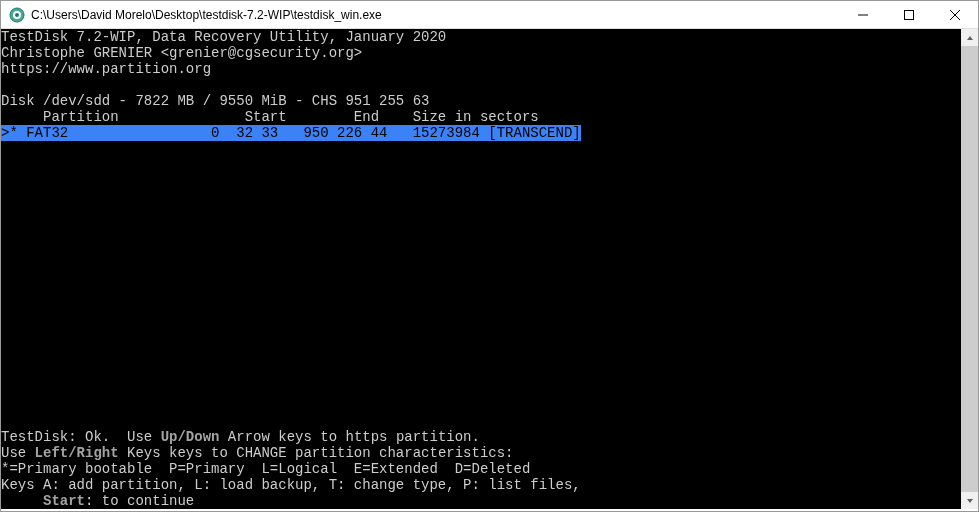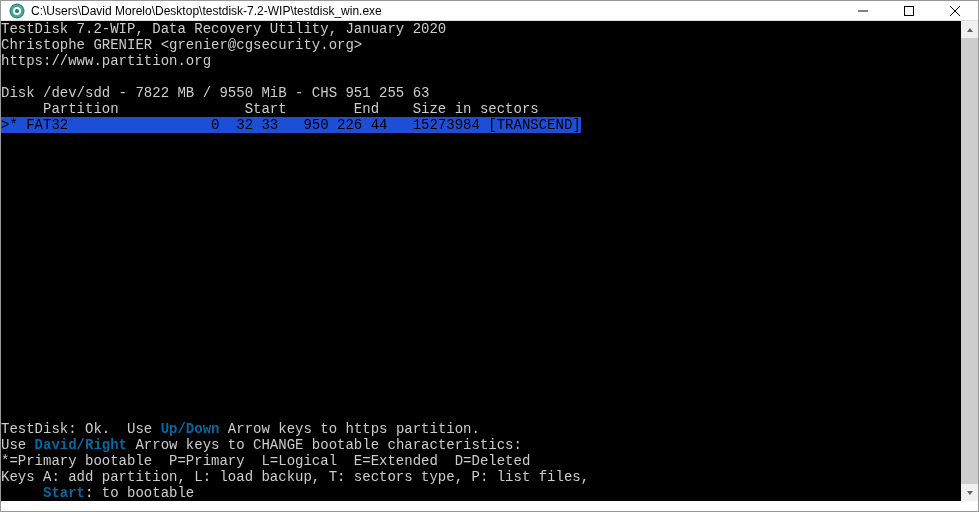--- a/index.html
+++ b/index.html
@@ -5,21 +5,21 @@
     * { margin: 0; padding: 0; box-sizing: border-box; }
     body {
       width: 979px;
       height: 512px;
       font-family: 'Segoe UI', sans-serif;
       background: #fff;
       overflow: hidden;
       border: 1px solid #999;
     }
     .titlebar {
-      height: 20px;
+      height: 28px;
       background: #fff;
       display: flex;
       align-items: center;
       padding-left: 8px;
       border-bottom: 1px solid #e0e0e0;
     }
     .app-icon {
       width: 16px;
       height: 16px;
       margin-right: 6px;
@@ -84,25 +84,25 @@
       position: relative;
     }
     .scroll-thumb {
       position: absolute;
       top: 0;
       width: 100%;
       height: 100%;
       background: #cdcdcd;
     }
     .highlight {
-      background: #1d4ed8;
+      background: #3b82f6;
       color: #000;
       text-align: center;
     }
-    .bold { font-weight: bold; color: #0369a1; }
+    .bold { font-weight: bold; color: #a3a3a3; }
     .spacer { height: 272px; }
   </style>
 </head>
 <body>
 
 <div class="titlebar">
   <span class="app-icon">
     <svg viewBox="0 0 16 16">
       <circle cx="8" cy="8" r="7" fill="#4a9" stroke="#276" stroke-width="1"></circle>
       <circle cx="8" cy="8" r="4" fill="#fff"></circle>
@@ -133,24 +133,24 @@
 <div class="terminal-container">
   <div class="terminal"><span>TestDisk 7.2-WIP, Data Recovery Utility, January 2020</span>
 <span>Christophe GRENIER &lt;grenier@cgsecurity.org&gt;</span>
 <span>https://www.partition.org</span>
 
 <span>Disk /dev/sdd - 7822 MB / 9550 MiB - CHS 951 255 63</span>
 <span>     Partition               Start        End    Size in sectors</span>
 <span class="highlight">&gt;* FAT32                 0  32 33   950 226 44   15273984 [TRANSCEND]</span>
 <div class="spacer"></div>
 <span><span>TestDisk: Ok.  Use </span><span class="bold">Up/Down</span><span> Arrow keys to https partition.</span></span>
-<span><span>Use </span><span class="bold">David/Right</span><span> Arrow keys to CHANGE bootable characteristics:</span></span>
+<span><span>Use </span><span class="bold">Left/Right</span><span> Keys keys to CHANGE partition characteristics:</span></span>
 <span>*=Primary bootable  P=Primary  L=Logical  E=Extended  D=Deleted</span>
-<span>Keys A: add partition, L: load backup, T: sectors type, P: list files,</span>
-<span><span>     </span><span class="bold">Start</span><span>: to bootable</span></span>
+<span>Keys A: add partition, L: load backup, T: change type, P: list files,</span>
+<span><span>     </span><span class="bold">Start</span><span>: to continue</span></span>
 </div>
   <div class="scrollbar">
     <div class="scroll-arrow">
       <svg width="8" height="8" viewBox="0 0 8 8">
           <polygon points="4,2 7,6 1,6" fill="#606060"></polygon>
         </svg>
     </div>
     <div class="scroll-track">
       <div class="scroll-thumb"></div>
     </div>

